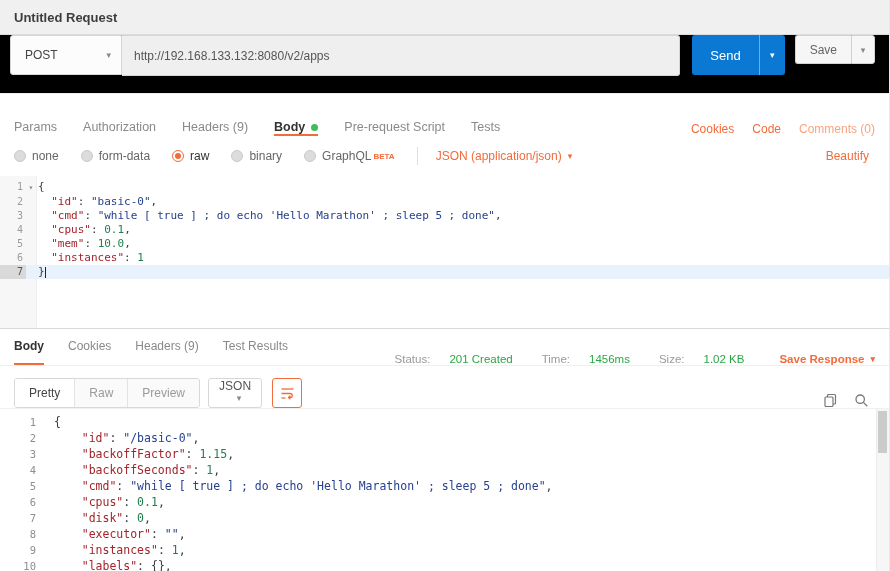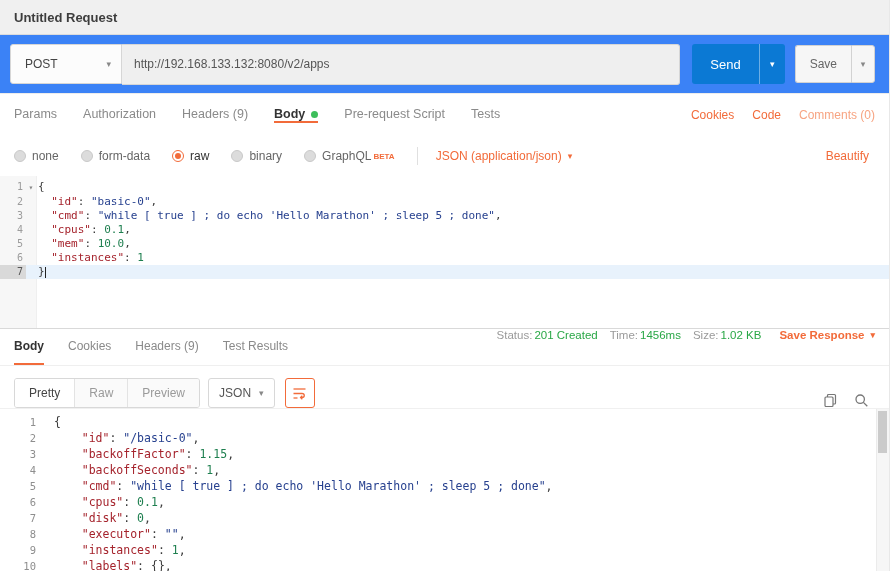--- a/index.html
+++ b/index.html
@@ -6,45 +6,45 @@
   body { background:#fff; font-family:"Liberation Sans", sans-serif; }
   .app { width:890px; height:571px; position:relative; overflow:hidden; background:#fff;
          display:flex; flex-direction:column; border-right:1px solid #E8E8E8; }
 
   
   .titlebar { flex:0 0 35px; background:#F0F0F0; border-bottom:1px solid #DCDCDC;
               display:flex; align-items:center; padding-left:14px;
               font-size:13px; font-weight:bold; color:#3D3D3D; }
 
   
-  .request-bar { flex:0 0 59px; background:#3b82f6; border-bottom:1px solid #ECECEC;
-                 display:flex; align-items:center; padding:0 14px 0 10px; }
+  .request-bar { flex:0 0 59px; background:#000000; border-bottom:1px solid #ECECEC;
+                 display:flex; padding:0 14px 0 10px; }
   .method-select { height:40px; min-width:112px; background:#FCFCFC; border:1px solid #D6D6D6;
                    border-radius:3px 0 0 3px; display:flex; align-items:center; justify-content:space-between;
                    padding:0 10px 0 14px; font-size:12px; color:#444; }
   .caret { font-size:9px; color:#888; margin-left:8px; }
   .url-input { flex:1; height:41px; background:#EFEFEF; border:1px solid #D6D6D6; border-left:none;
                border-radius:0 3px 3px 0; font-family:"Liberation Sans", sans-serif;
                font-size:12px; color:#555; padding:0 12px; outline:none; }
   .send-group { display:flex; height:40px; margin-left:12px; }
   .send-main { background:#0B79D4; color:#fff; font-size:13px; padding:0 18px;
                display:flex; align-items:center; border-radius:3px 0 0 3px; cursor:pointer; }
   .send-caret { background:#0B79D4; color:#fff; width:26px; display:flex; align-items:center;
                 justify-content:center; border-left:1px solid rgba(255,255,255,.4);
                 border-radius:0 3px 3px 0; font-size:9px; cursor:pointer; }
-  .save-group { display:flex; height:38px; margin-left:10px; }
+  .save-group { display:flex; height:29px; margin-left:10px; }
   .save-main { background:#F6F6F6; color:#666; font-size:12px; padding:0 14px;
                display:flex; align-items:center; border:1px solid #D2D2D2; border-right:none;
                border-radius:3px 0 0 3px; cursor:pointer; }
   .save-caret { background:#F6F6F6; color:#888; width:24px; display:flex; align-items:center;
                 justify-content:center; border:1px solid #D2D2D2;
                 border-radius:0 3px 3px 0; font-size:9px; cursor:pointer; }
 
   
-  .tabs-row { flex:0 0 42px; display:flex; align-items:center; padding:0 14px;
+  .tabs-row { flex:0 0 42px; display:flex; align-items:flex-end; padding:0 14px;
               background:#fff; font-size:12.5px; color:#8A8A8A; }
   .tab { display:flex; align-items:center; margin-right:26px; border-bottom:2px solid transparent; cursor:pointer; }
   .tab.active { color:#333; border-bottom-color:#F26B3A; font-weight:bold; }
   .dot { width:7px; height:7px; border-radius:50%; background:#3DBE5B; margin-left:6px; }
   .tab-links { margin-left:auto; display:flex; align-items:center; gap:18px; font-size:12px; }
   .link-orange { color:#F26B3A; cursor:pointer; }
   .link-orange.light { color:#F7A482; }
 
   
   .bodytype-row { flex:0 0 40px; display:flex; align-items:center; padding:0 14px;
@@ -80,34 +80,34 @@
   .t-k { color:#A5232C; }
   .t-s { color:#27418F; }
   .t-n { color:#1E7F4F; }
 
   
   .response-pane { flex:1; border-top:1px solid #D9D9D9; display:flex; flex-direction:column; background:#fff; }
   .resp-tabs { flex:0 0 37px; display:flex; align-items:stretch; padding:0 14px; font-size:12px;
                color:#8A8A8A; border-bottom:1px solid #EFEFEF; }
   .resp-tab { display:flex; align-items:center; margin-right:24px; border-bottom:2px solid transparent; cursor:pointer; }
   .resp-tab.active { color:#333; border-bottom-color:#F26B3A; font-weight:bold; }
-  .resp-meta { margin-left:auto; display:flex; align-items:flex-start; gap:2px; font-size:11.5px; }
+  .resp-meta { margin-left:auto; display:flex; align-items:flex-end; gap:19px; font-size:11.5px; }
   .meta-label { color:#9A9A9A; margin-left:10px; }
   .meta-value { color:#29A746; }
   .save-response { color:#F26B3A; font-weight:bold; margin-left:16px; cursor:pointer; display:flex; align-items:center; }
   .save-response .caret { color:#F26B3A; margin-left:6px; }
 
   .resp-toolbar { flex:0 0 43px; display:flex; align-items:flex-end; padding:0 14px; border-bottom:1px solid #F0F0F0; }
   .view-group { display:flex; border:1px solid #D8D8D8; border-radius:3px; overflow:hidden; height:30px; }
   .view-btn { padding:0 14px; display:flex; align-items:center; font-size:12px; color:#9A9A9A;
               background:#FAFAFA; border-left:1px solid #E3E3E3; cursor:pointer; }
   .view-btn:first-child { border-left:none; }
   .view-btn.active { color:#444; background:#fff; }
   .format-select { height:30px; border:1px solid #D8D8D8; border-radius:3px; padding:0 10px;
-                   display:flex; align-items:center; font-size:12px; color:#555; margin-left:8px; cursor:pointer; }
+                   display:flex; align-items:center; font-size:12px; color:#555; margin-left:8px; cursor:pointer;flex-direction:column; }
   .wrap-btn { width:30px; height:30px; border:1px solid #F26B3A; border-radius:3px;
               display:flex; align-items:center; justify-content:center; margin-left:10px; cursor:pointer; background:#fff; }
   .toolbar-icons { margin-left:auto; display:flex; align-items:center; gap:16px; padding-right:6px; }
   .icon-btn { cursor:pointer; display:flex; align-items:center; }
 
   .response-editor { flex:1; font-size:11.5px; line-height:16px; padding:5px 0 0 8px; }
   .response-editor .gutter-num { width:34px; padding-right:6px; font-size:10.5px; color:#8E8E8E; }
   .vscroll { position:absolute; right:0; top:0; bottom:0; width:13px; background:#F6F6F6;
              border-left:1px solid #EBEBEB; cursor:pointer; }
   .vthumb { position:absolute; top:2px; right:2px; width:9px; height:42px; background:#CBCBCB; }

